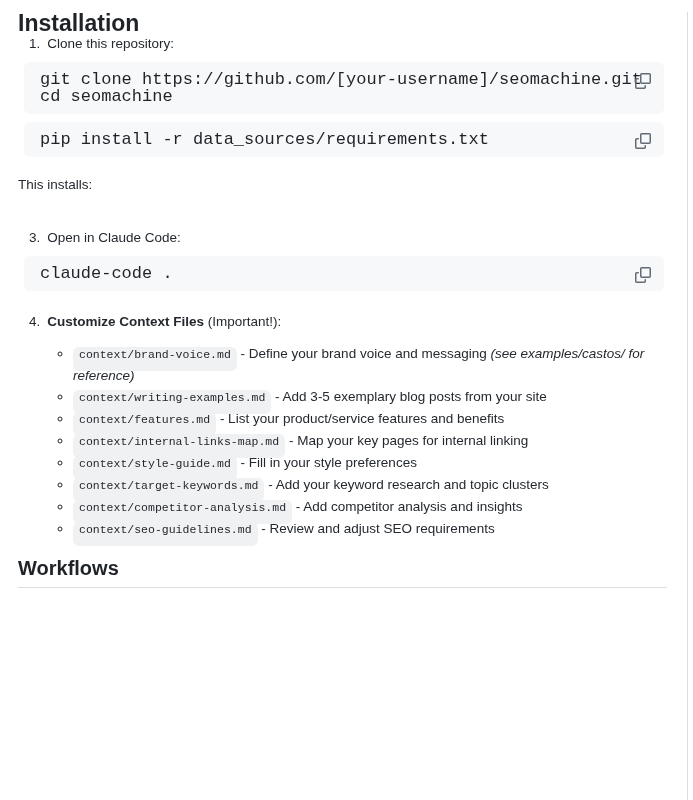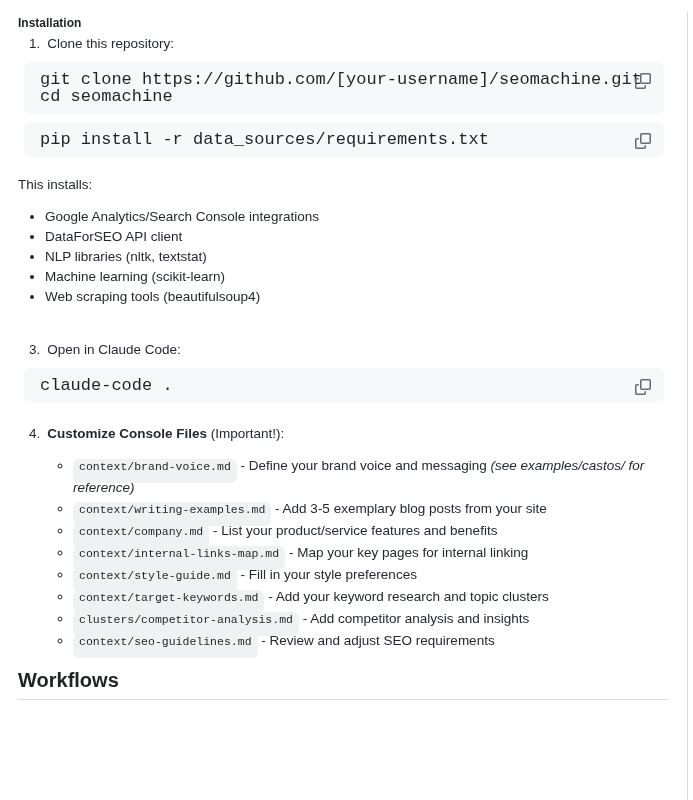--- a/index.html
+++ b/index.html
@@ -12,21 +12,21 @@
   }
   .page {
     width: 688px;
     min-height: 800px;
     border-right: 1px solid #d6dce2;
     background: #ffffff;
   }
   .content { padding: 0 20px 0 18px; }
 
   h3.doc-h3 {
-    font-size: 12px;
+    font-size: 23px;
     line-height: 22px;
     font-weight: 700;
     color: #1f2328;
     margin: 12px 0 0 0;
   }
   h2.doc-h2 {
     font-size: 20px;
     line-height: 25px;
     font-weight: 700;
     color: #1f2328;
@@ -137,55 +137,48 @@
       <button class="copy-btn">
         <svg width="16" height="16" viewBox="0 0 16 16" fill="currentColor" aria-hidden="true">
             <path d="M0 6.75C0 5.784.784 5 1.75 5h1.5a.75.75 0 0 1 0 1.5h-1.5a.25.25 0 0 0-.25.25v7.5c0 .138.112.25.25.25h7.5a.25.25 0 0 0 .25-.25v-1.5a.75.75 0 0 1 1.5 0v1.5A1.75 1.75 0 0 1 9.25 16h-7.5A1.75 1.75 0 0 1 0 14.25Z"></path>
             <path d="M5 1.75C5 .784 5.784 0 6.75 0h7.5C15.216 0 16 .784 16 1.75v7.5A1.75 1.75 0 0 1 14.25 11h-7.5A1.75 1.75 0 0 1 5 9.25Zm1.75-.25a.25.25 0 0 0-.25.25v7.5c0 .138.112.25.25.25h7.5a.25.25 0 0 0 .25-.25v-7.5a.25.25 0 0 0-.25-.25Z"></path>
           </svg>
       </button>
     </div>
 
     <p class="p-installs">This installs:</p>
 
-    <ul class="installs">
-      <li>Google Analytics/Search Console integrations</li>
-      <li>DataForSEO API client</li>
-      <li>NLP libraries (nltk, textstat)</li>
-      <li>Machine learning (scikit-learn)</li>
-      <li>Web scraping tools (beautifulsoup4)</li>
-    </ul>
 
     <div class="step step-3">
       <span class="num">3.</span><span>Open in Claude Code:</span>
     </div>
 
     <div class="codeblock">
       <pre>claude-code .</pre>
       <button class="copy-btn">
         <svg width="16" height="16" viewBox="0 0 16 16" fill="currentColor" aria-hidden="true">
             <path d="M0 6.75C0 5.784.784 5 1.75 5h1.5a.75.75 0 0 1 0 1.5h-1.5a.25.25 0 0 0-.25.25v7.5c0 .138.112.25.25.25h7.5a.25.25 0 0 0 .25-.25v-1.5a.75.75 0 0 1 1.5 0v1.5A1.75 1.75 0 0 1 9.25 16h-7.5A1.75 1.75 0 0 1 0 14.25Z"></path>
             <path d="M5 1.75C5 .784 5.784 0 6.75 0h7.5C15.216 0 16 .784 16 1.75v7.5A1.75 1.75 0 0 1 14.25 11h-7.5A1.75 1.75 0 0 1 5 9.25Zm1.75-.25a.25.25 0 0 0-.25.25v7.5c0 .138.112.25.25.25h7.5a.25.25 0 0 0 .25-.25v-7.5a.25.25 0 0 0-.25-.25Z"></path>
           </svg>
       </button>
     </div>
 
     <div class="step step-4">
-      <span class="num">4.</span><span class="bold">Customize Console Files</span><span> (Important!):</span>
+      <span class="num">4.</span><span class="bold">Customize Context Files</span><span> (Important!):</span>
     </div>
 
 
     <ul class="context">
       <li><span class="pill">context/brand-voice.md</span><span> - Define your brand voice and messaging </span><span class="note">(see examples/castos/ for reference)</span></li>
       <li><span class="pill">context/writing-examples.md</span><span> - Add 3-5 exemplary blog posts from your site</span></li>
-      <li><span class="pill">context/company.md</span><span> - List your product/service features and benefits</span></li>
+      <li><span class="pill">context/features.md</span><span> - List your product/service features and benefits</span></li>
       <li><span class="pill">context/internal-links-map.md</span><span> - Map your key pages for internal linking</span></li>
       <li><span class="pill">context/style-guide.md</span><span> - Fill in your style preferences</span></li>
       <li><span class="pill">context/target-keywords.md</span><span> - Add your keyword research and topic clusters</span></li>
-      <li><span class="pill">clusters/competitor-analysis.md</span><span> - Add competitor analysis and insights</span></li>
+      <li><span class="pill">context/competitor-analysis.md</span><span> - Add competitor analysis and insights</span></li>
       <li><span class="pill">context/seo-guidelines.md</span><span> - Review and adjust SEO requirements</span></li>
     </ul>
 
 
     <h2 class="doc-h2">Workflows</h2>
 
   </div>
 </div>
 
 </body></html>

